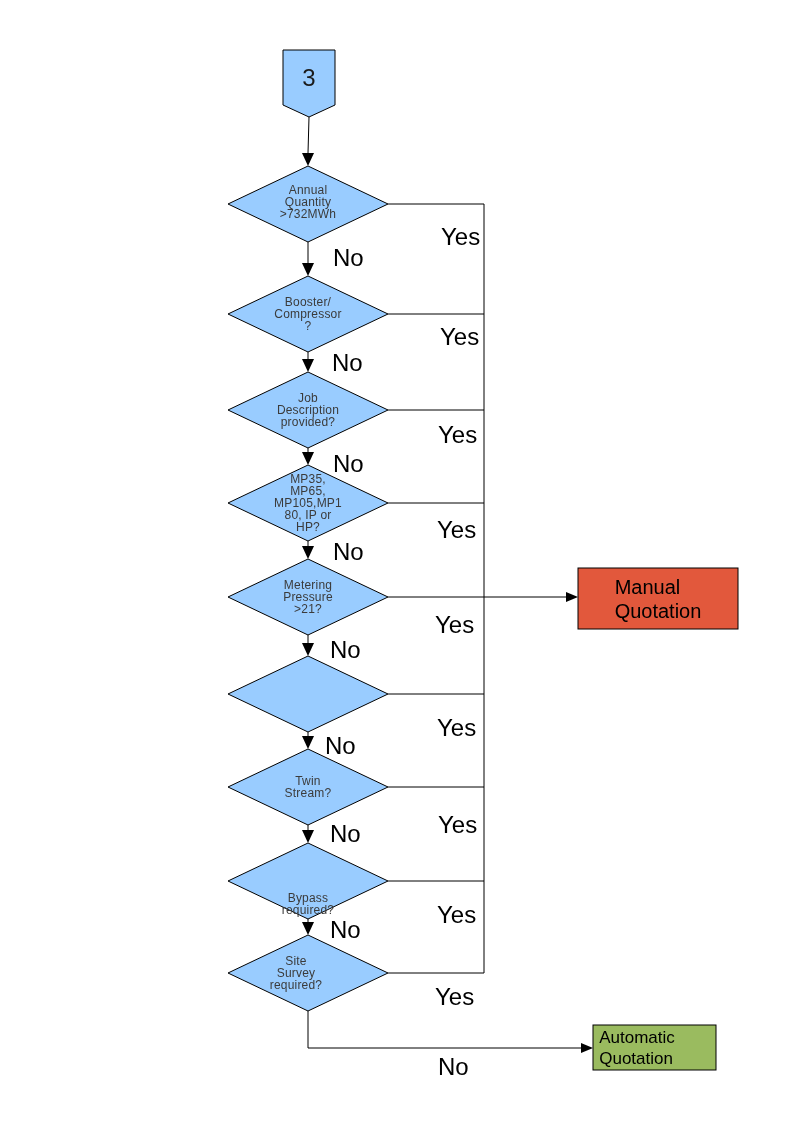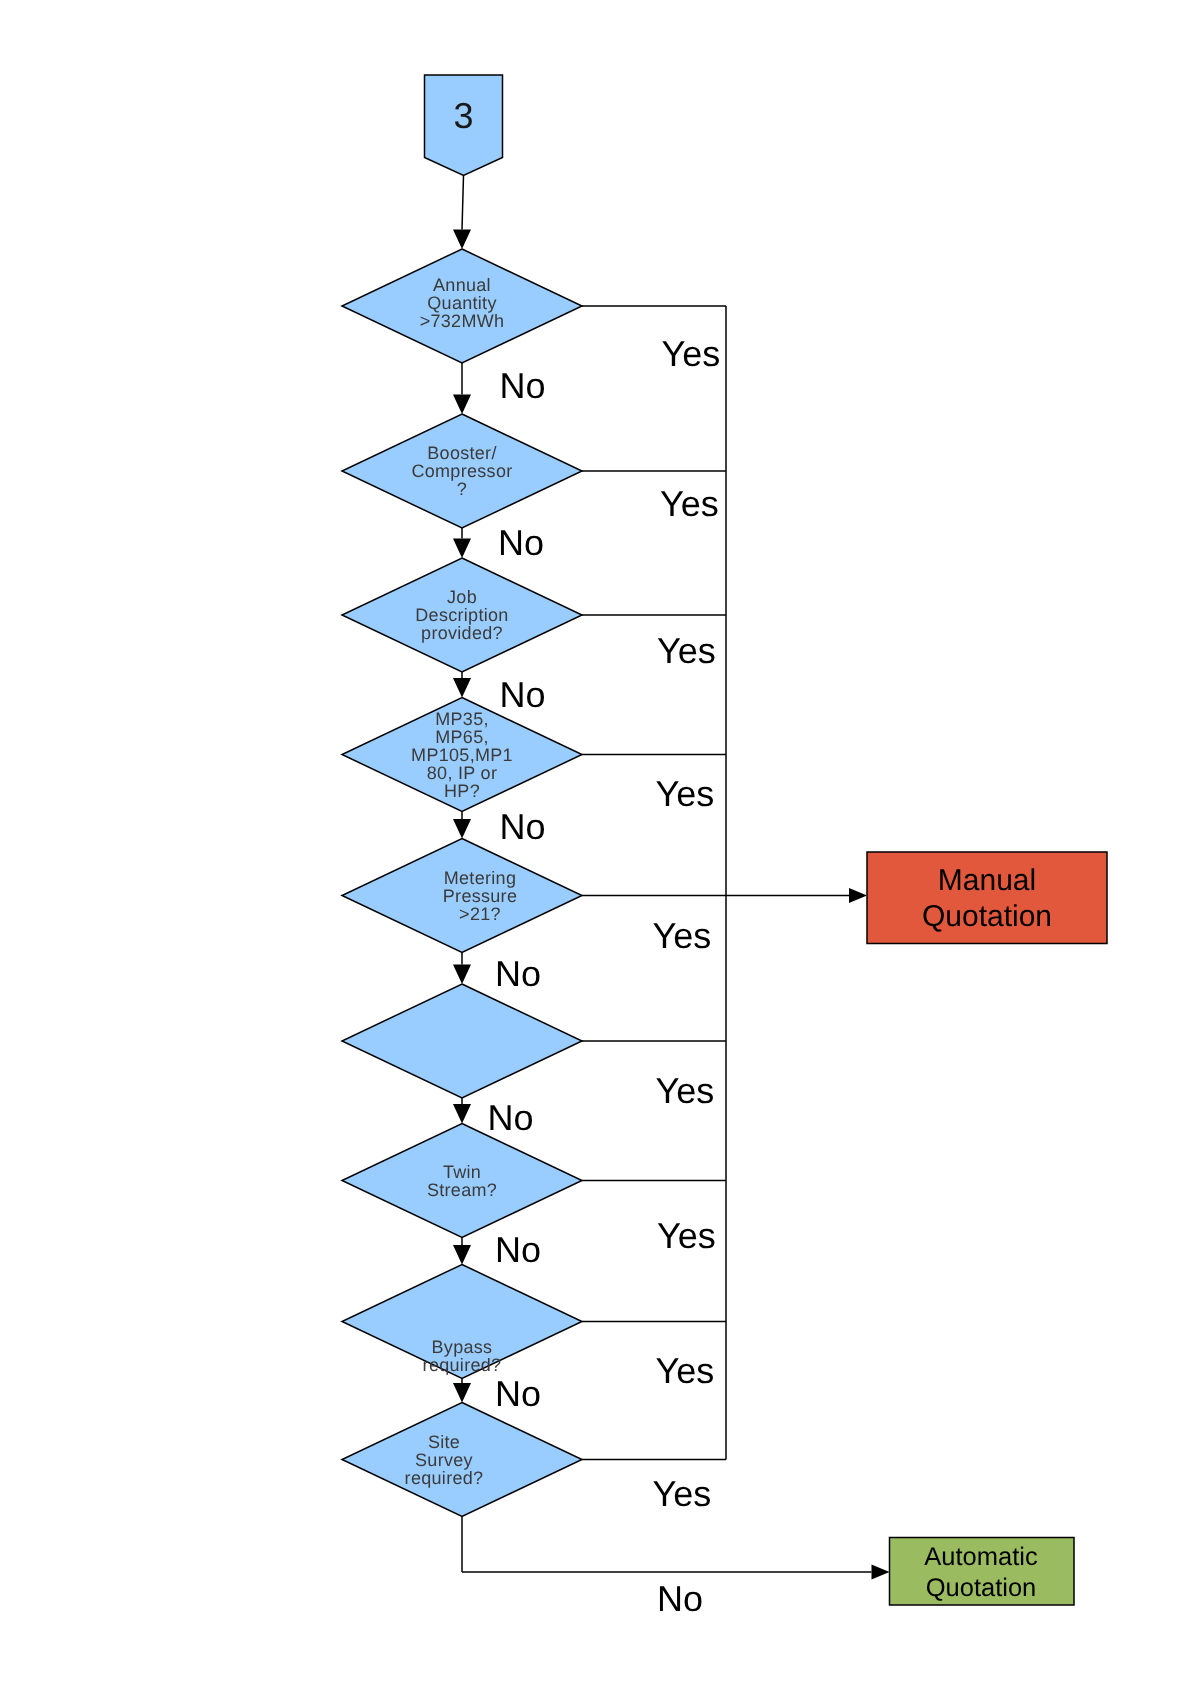--- a/index.html
+++ b/index.html
@@ -11,21 +11,21 @@
   .node-label{
     position:absolute;display:flex;align-items:center;justify-content:center;
     text-align:center;white-space:pre-line;
     font-size:12px;line-height:12px;letter-spacing:0.2px;color:#3b3b3b;
   }
   .branch-label{
     position:absolute;font-size:24px;line-height:24px;color:#000;white-space:nowrap;
   }
   .outcome-label{
     position:absolute;display:flex;align-items:center;justify-content:center;
-    text-align:center;white-space:pre-line;color:#000;
+    white-space:pre-line;color:#000;
   }
   .manual-size{font-size:20px;line-height:24px;}
   .auto-size{font-size:17px;line-height:21px;}
   .connector-label{
     position:absolute;display:flex;align-items:center;justify-content:center;
     font-size:24px;color:#1a1a1a;
   }
 </style>
 </head>
 <body>
@@ -95,21 +95,21 @@
 Description
 provided?</div>
   <div class="node-label" style="left:228px;top:276px;width:160px;height:76px;">Booster/
 Compressor
 ?</div>
   <div class="node-label" style="left:228px;top:465px;width:160px;height:76px;">MP35,
 MP65,
 MP105,MP1
 80, IP or
 HP?</div>
-  <div class="node-label" style="left:240px;top:559px;width:160px;height:76px;">Metering
+  <div class="node-label" style="left:228px;top:559px;width:160px;height:76px;">Metering
 Pressure
 &gt;21?</div>
   <div class="node-label" style="left:228px;top:749px;width:160px;height:76px;">Twin
 Stream?</div>
   <div class="node-label" style="left:228px;top:866px;width:160px;height:76px;">Bypass
 required?</div>
   <div class="node-label" style="left:216px;top:935px;width:160px;height:76px;">Site
 Survey
 required?</div>
 
@@ -128,16 +128,16 @@
   <div class="branch-label" style="left:333px;top:452px;">No</div>
   <div class="branch-label" style="left:333px;top:540px;">No</div>
   <div class="branch-label" style="left:330px;top:638px;">No</div>
   <div class="branch-label" style="left:325px;top:734px;">No</div>
   <div class="branch-label" style="left:330px;top:822px;">No</div>
   <div class="branch-label" style="left:330px;top:918px;">No</div>
   <div class="branch-label" style="left:438px;top:1055px;">No</div>
 
   <div class="outcome-label manual-size" style="left:578px;top:568px;width:160px;height:61px;">Manual
 Quotation</div>
-  <div class="outcome-label auto-size" style="left:600px;top:1025px;width:108px;height:45px;">Automatic
+  <div class="outcome-label auto-size" style="left:583px;top:1025px;width:108px;height:45px;">Automatic
 Quotation</div>
 
 </div>
 
 </body></html>

